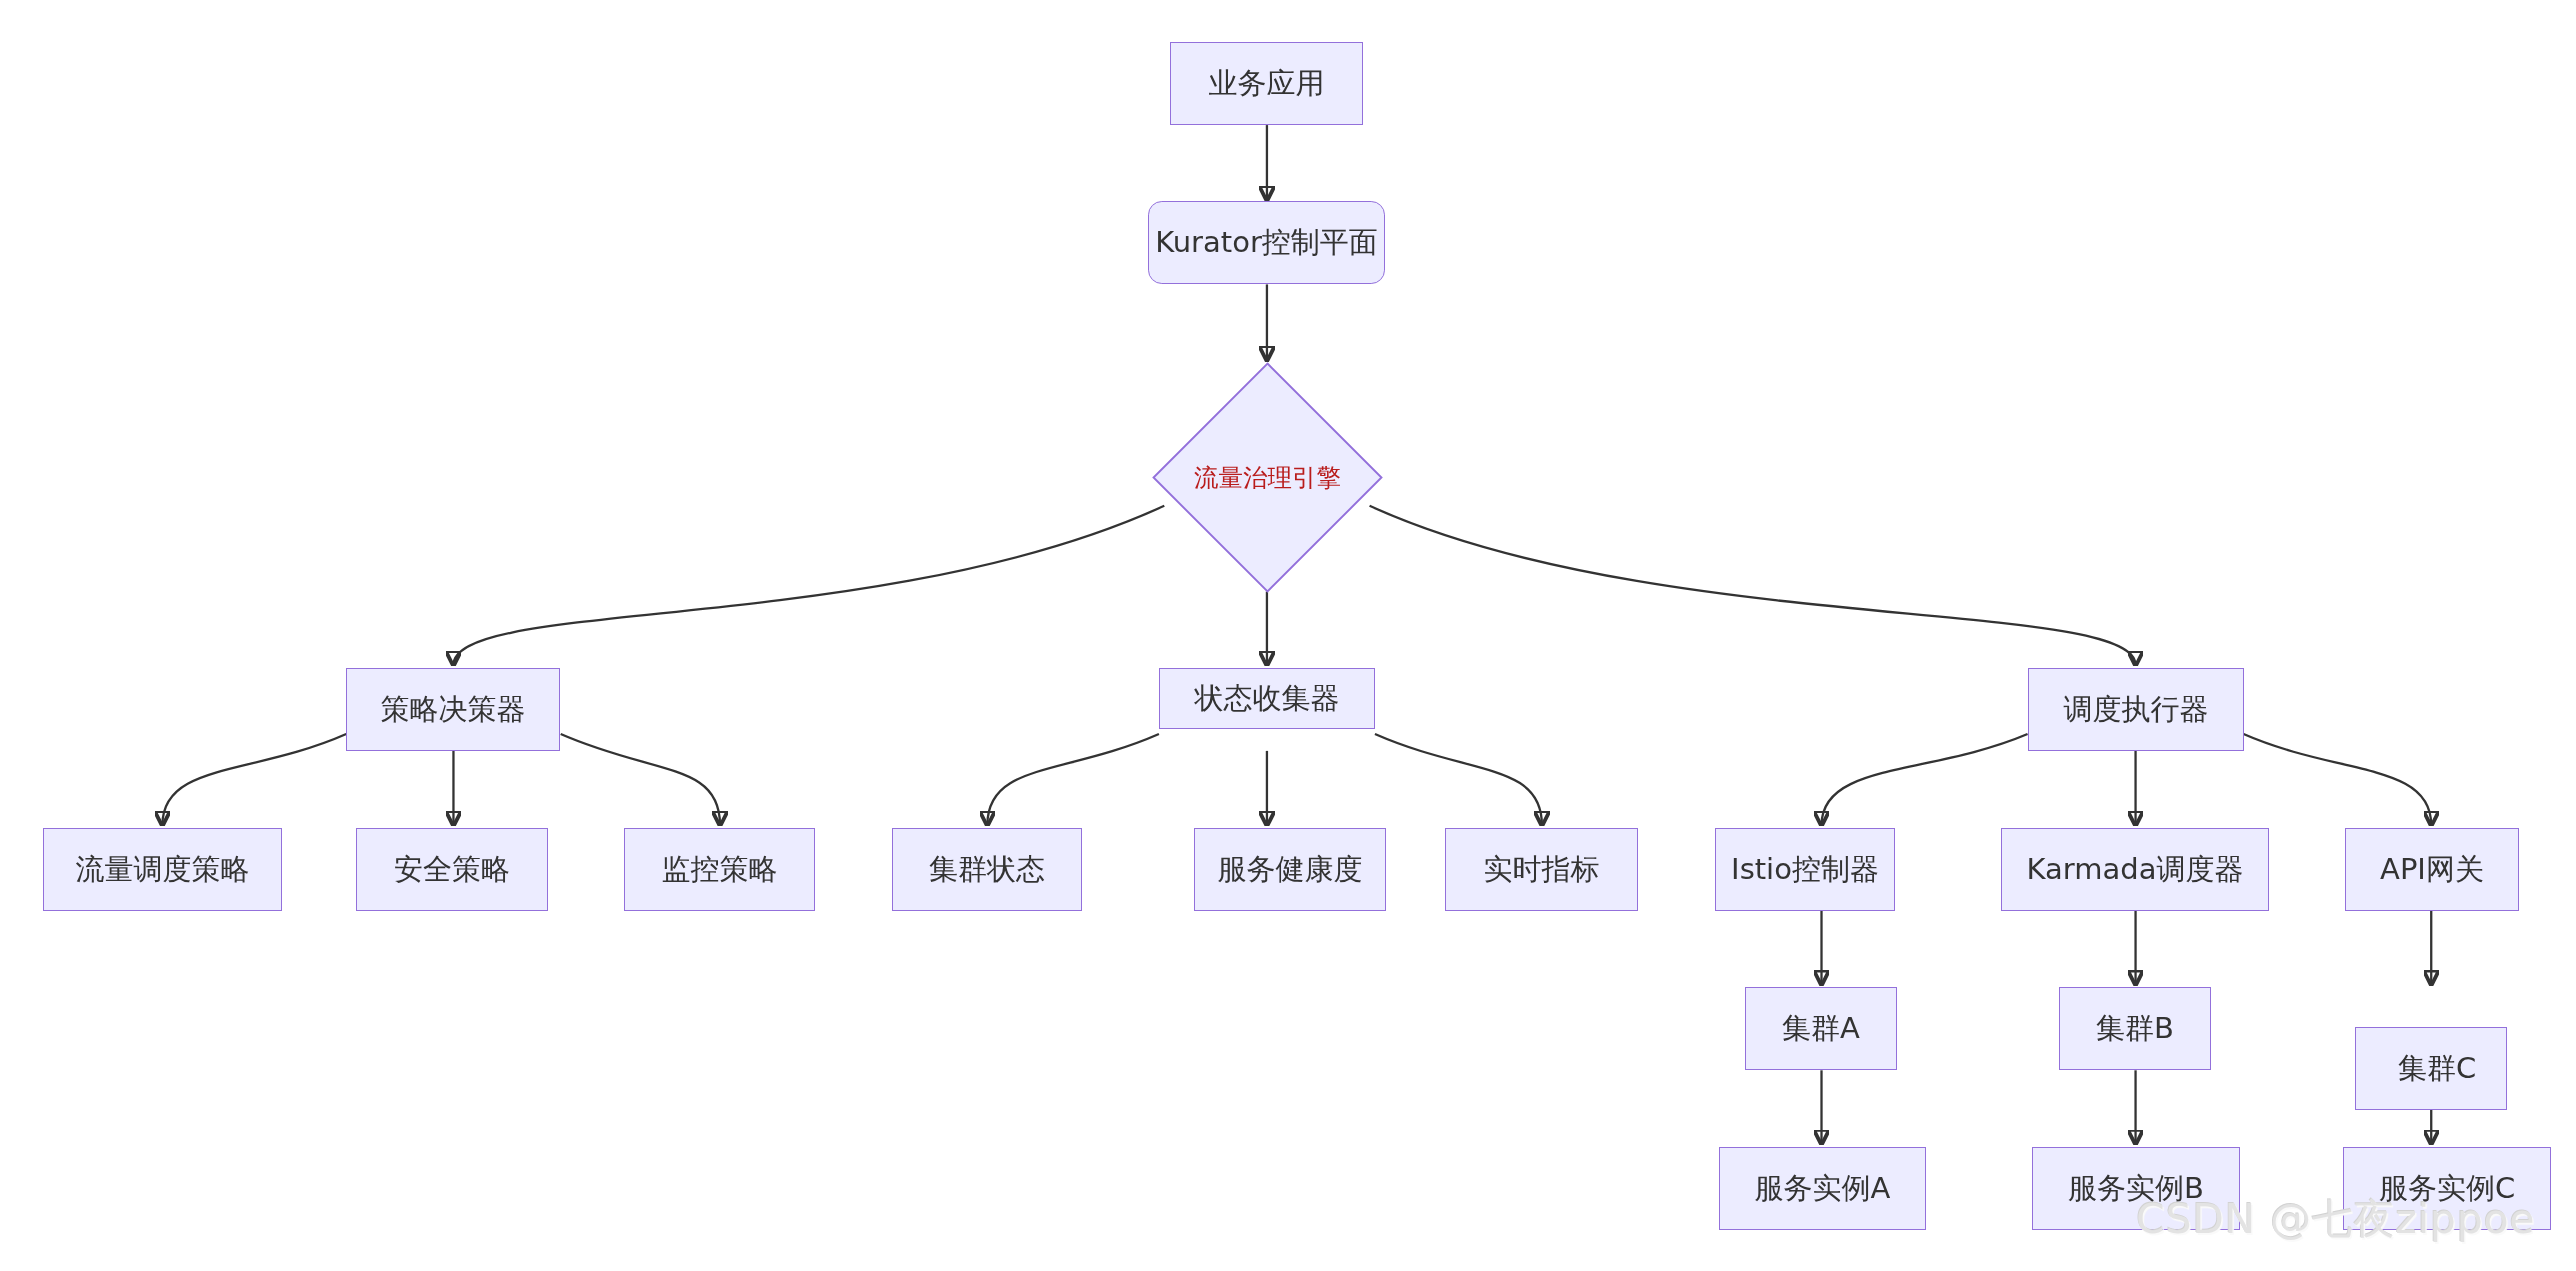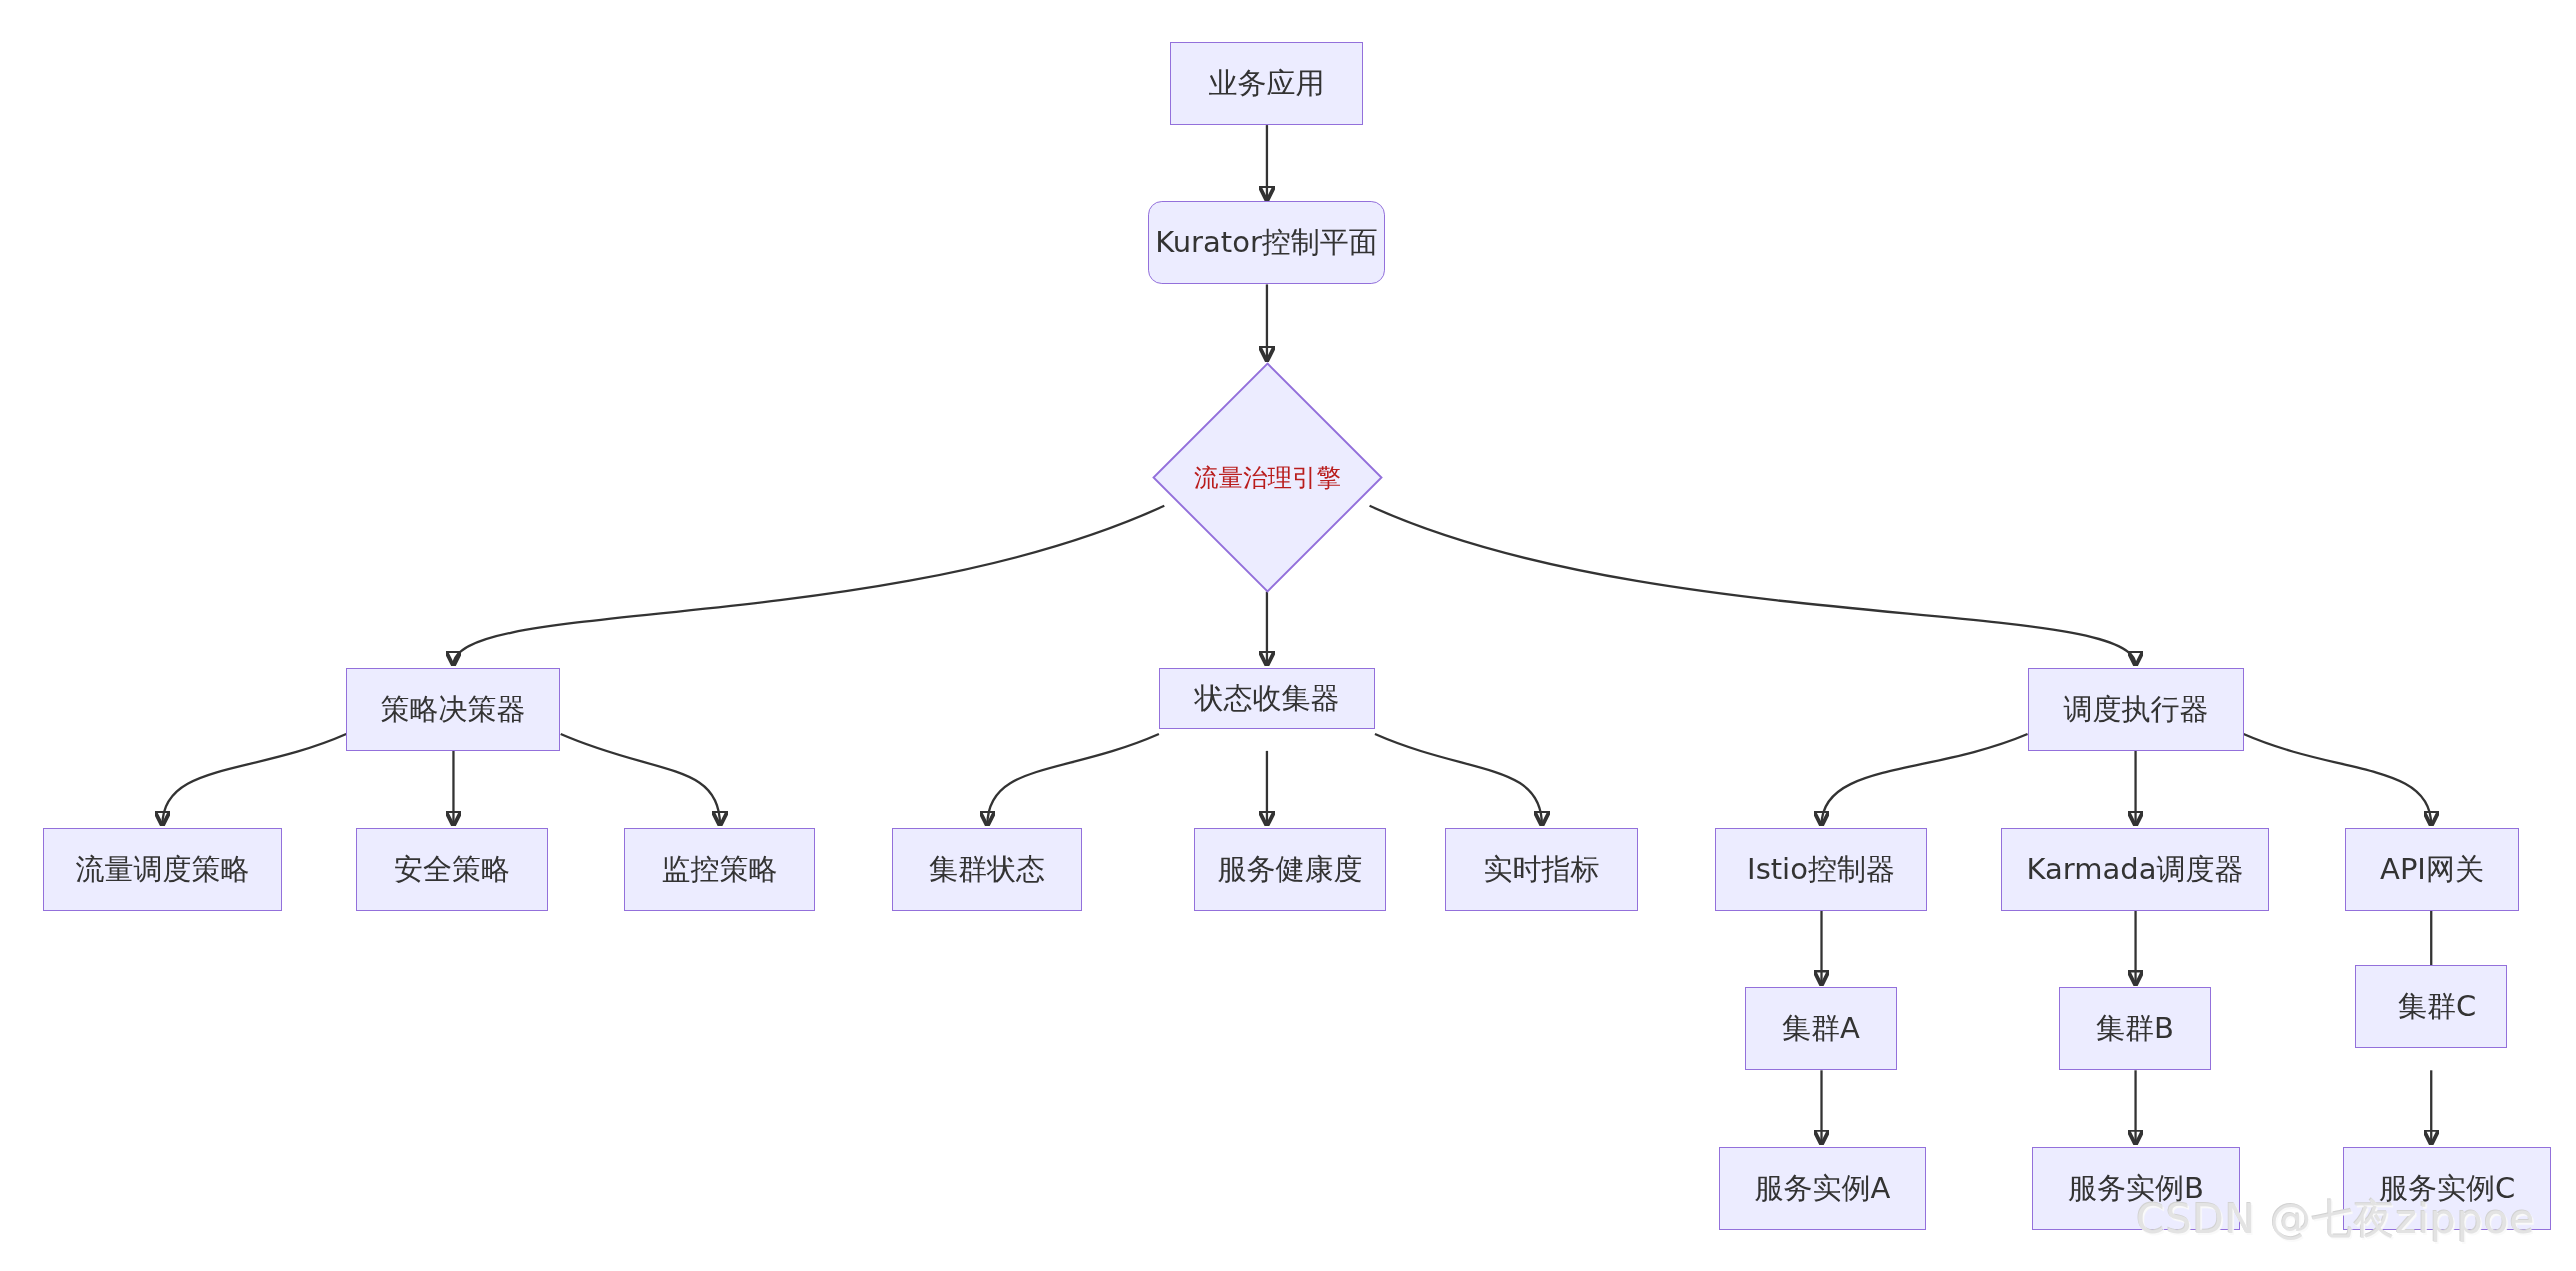--- a/index.html
+++ b/index.html
@@ -114,27 +114,27 @@
   <div class="node" style="left:346px; top:668px; width:214px; height:83px;text-align:right;">策略决策器</div>
   <div class="node" style="left:1159px; top:668px; width:216px; height:61px;">状态收集器</div>
   <div class="node" style="left:2028px; top:668px; width:216px; height:83px;">调度执行器</div>
 
   <div class="node" style="left:43px; top:828px; width:239px; height:83px;">流量调度策略</div>
   <div class="node" style="left:356px; top:828px; width:192px; height:83px;">安全策略</div>
   <div class="node" style="left:624px; top:828px; width:191px; height:83px;">监控策略</div>
   <div class="node" style="left:892px; top:828px; width:190px; height:83px;">集群状态</div>
   <div class="node" style="left:1158px; top:828px; width:192px; height:83px;margin-left:36px;">服务健康度</div>
   <div class="node" style="left:1445px; top:828px; width:193px; height:83px;">实时指标</div>
-  <div class="node" style="left:1715px; top:828px; width:212px; height:83px;">Istio控制器</div>
+  <div class="node" style="left:1715px; top:828px; width:180px; height:83px;">Istio控制器</div>
   <div class="node" style="left:2001px; top:828px; width:268px; height:83px;">Karmada调度器</div>
   <div class="node" style="left:2345px; top:828px; width:174px; height:83px;">API网关</div>
 
   <div class="node" style="left:1745px; top:987px; width:152px; height:83px;">集群A</div>
   <div class="node" style="left:2059px; top:987px; width:152px; height:83px;">集群B</div>
-  <div class="node" style="left:2355px; top:965px; width:152px; height:83px;padding-left:12px;">集群C</div>
+  <div class="node" style="left:2355px; top:1027px; width:152px; height:83px;padding-left:12px;">集群C</div>
 
   <div class="node" style="left:1719px; top:1147px; width:207px; height:83px;">服务实例A</div>
   <div class="node" style="left:2032px; top:1147px; width:208px; height:83px;">服务实例B</div>
   <div class="node" style="left:2328px; top:1147px; width:208px; height:83px;margin-left:15px;">服务实例C</div>
 
   <div class="watermark">CSDN @七夜zippoe</div>
 
 </div>
 
 

